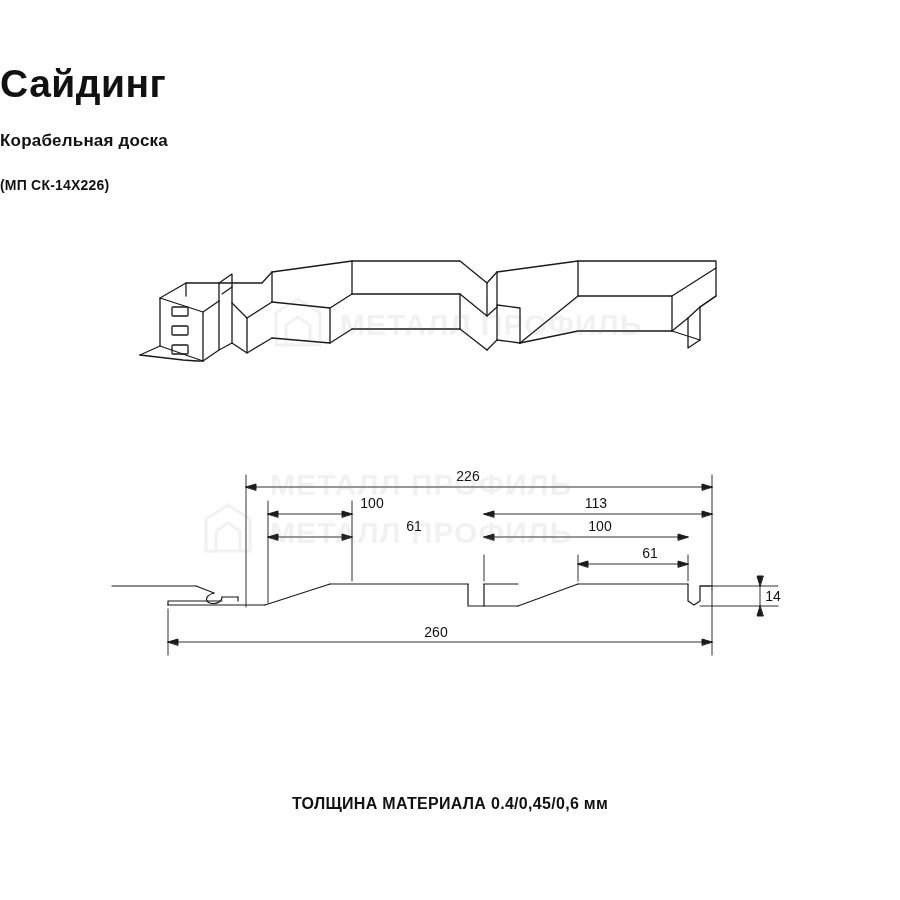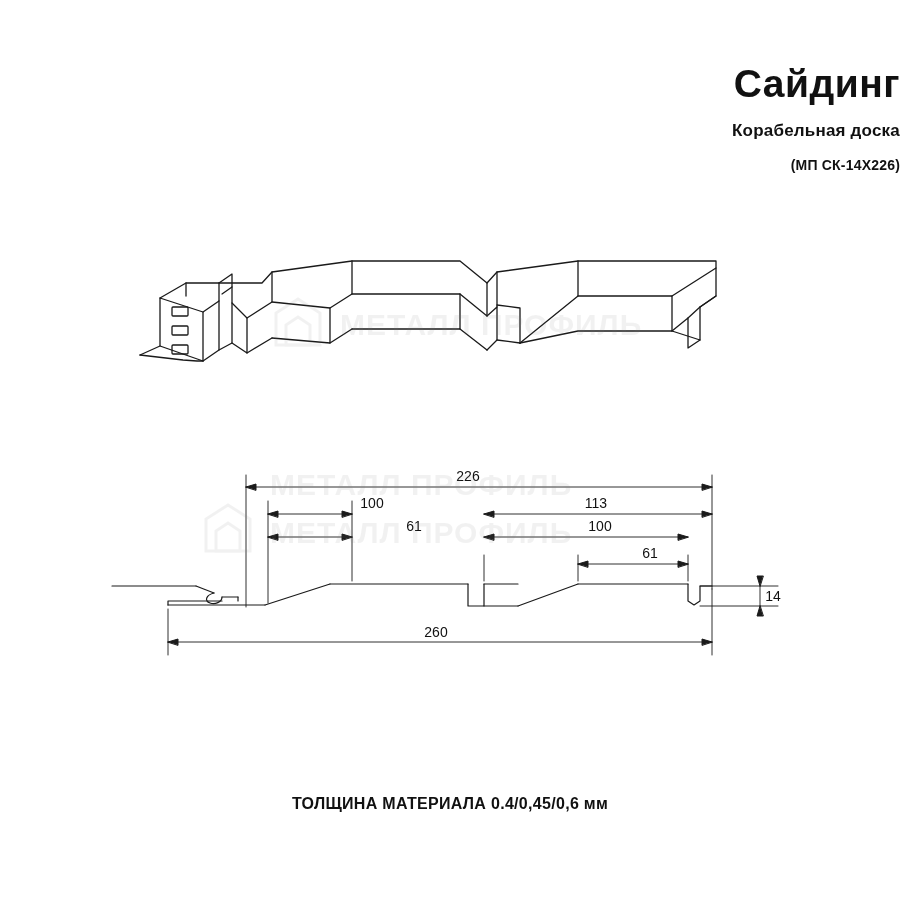--- a/index.html
+++ b/index.html
@@ -19,38 +19,38 @@
     position: relative;
     width: 900px;
     height: 900px;
   }
   
   .header {
     position: absolute;
     left: 0;
     top: 62px;
     width: 900px;
-    text-align: right;
+    text-align: left;
   }
   .title {
     font-size: 39px;
     font-weight: bold;
     letter-spacing: 0.5px;
     line-height: 1.15;
     color: #111;
   }
   .subtitle {
-    margin-top: 14px;
+    margin-top: 24px;
     font-size: 17px;
     font-weight: bold;
     color: #111;
     letter-spacing: 0.2px;
   }
   .code {
-    margin-top: 16px;
+    margin-top: 26px;
     font-size: 14px;
     font-weight: bold;
     color: #111;
     letter-spacing: 0.2px;
   }
   
   .footer {
     position: absolute;
     left: 0;
     top: 795px;

